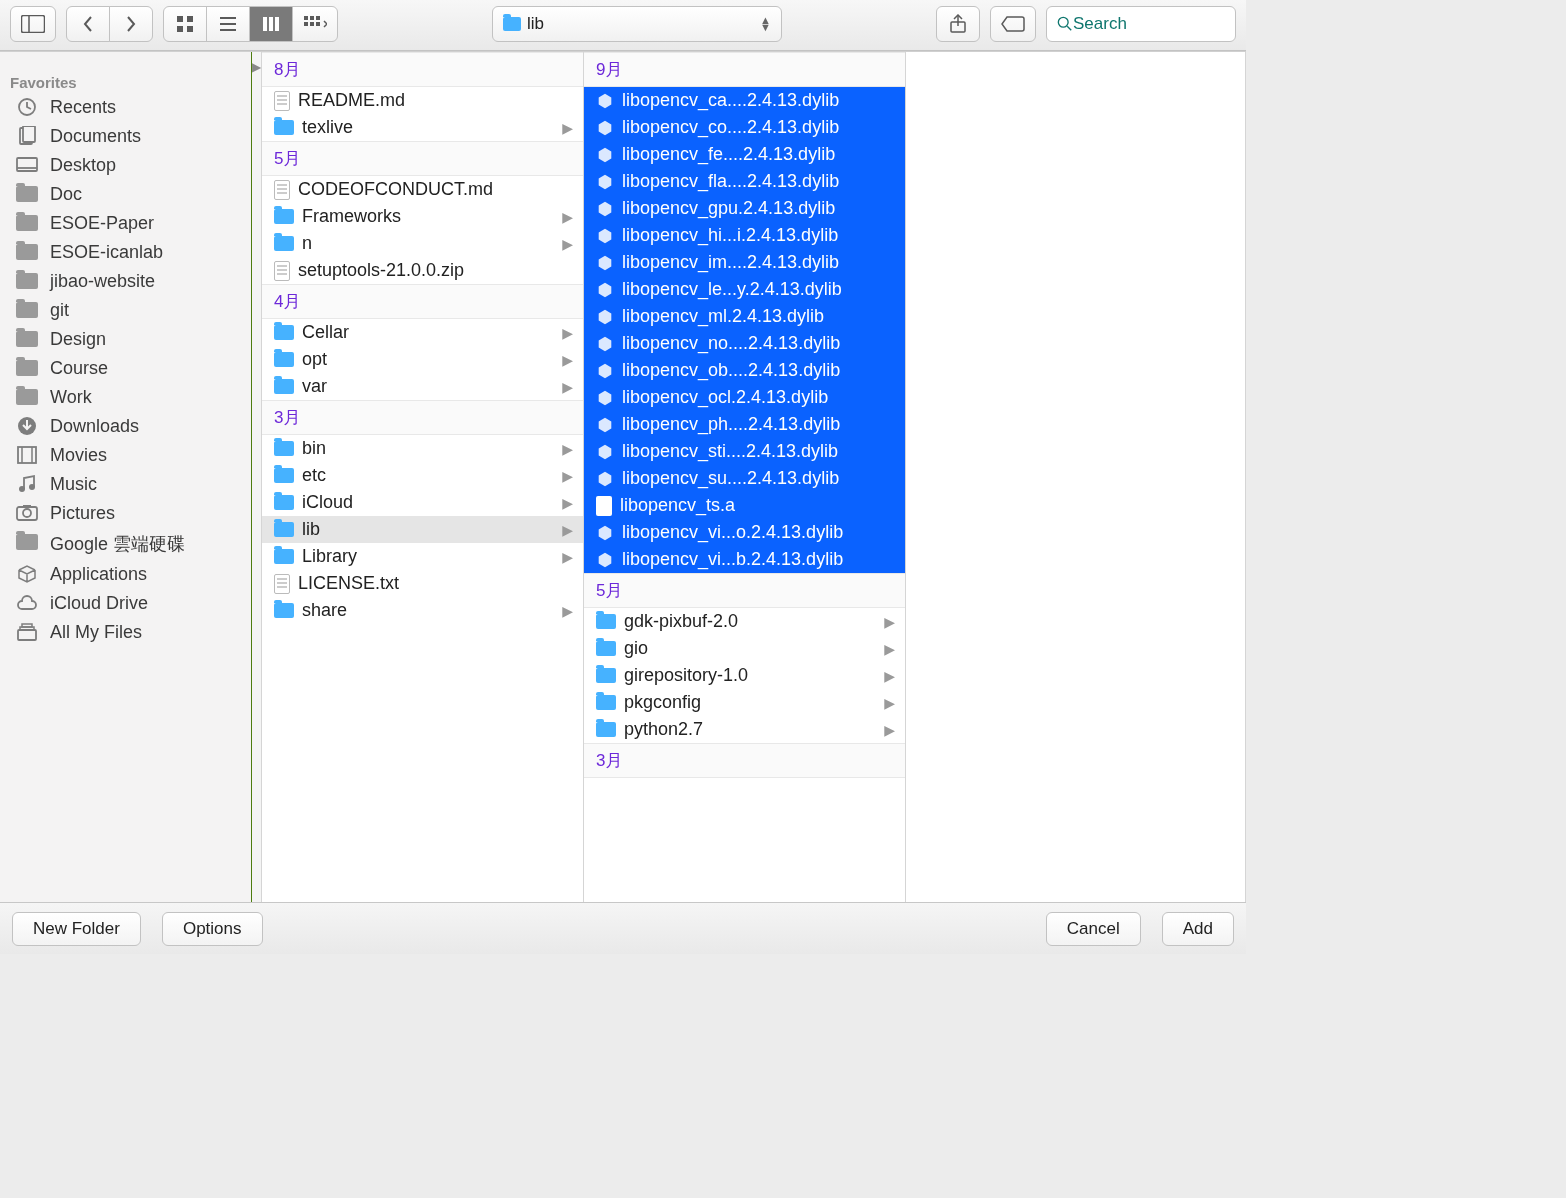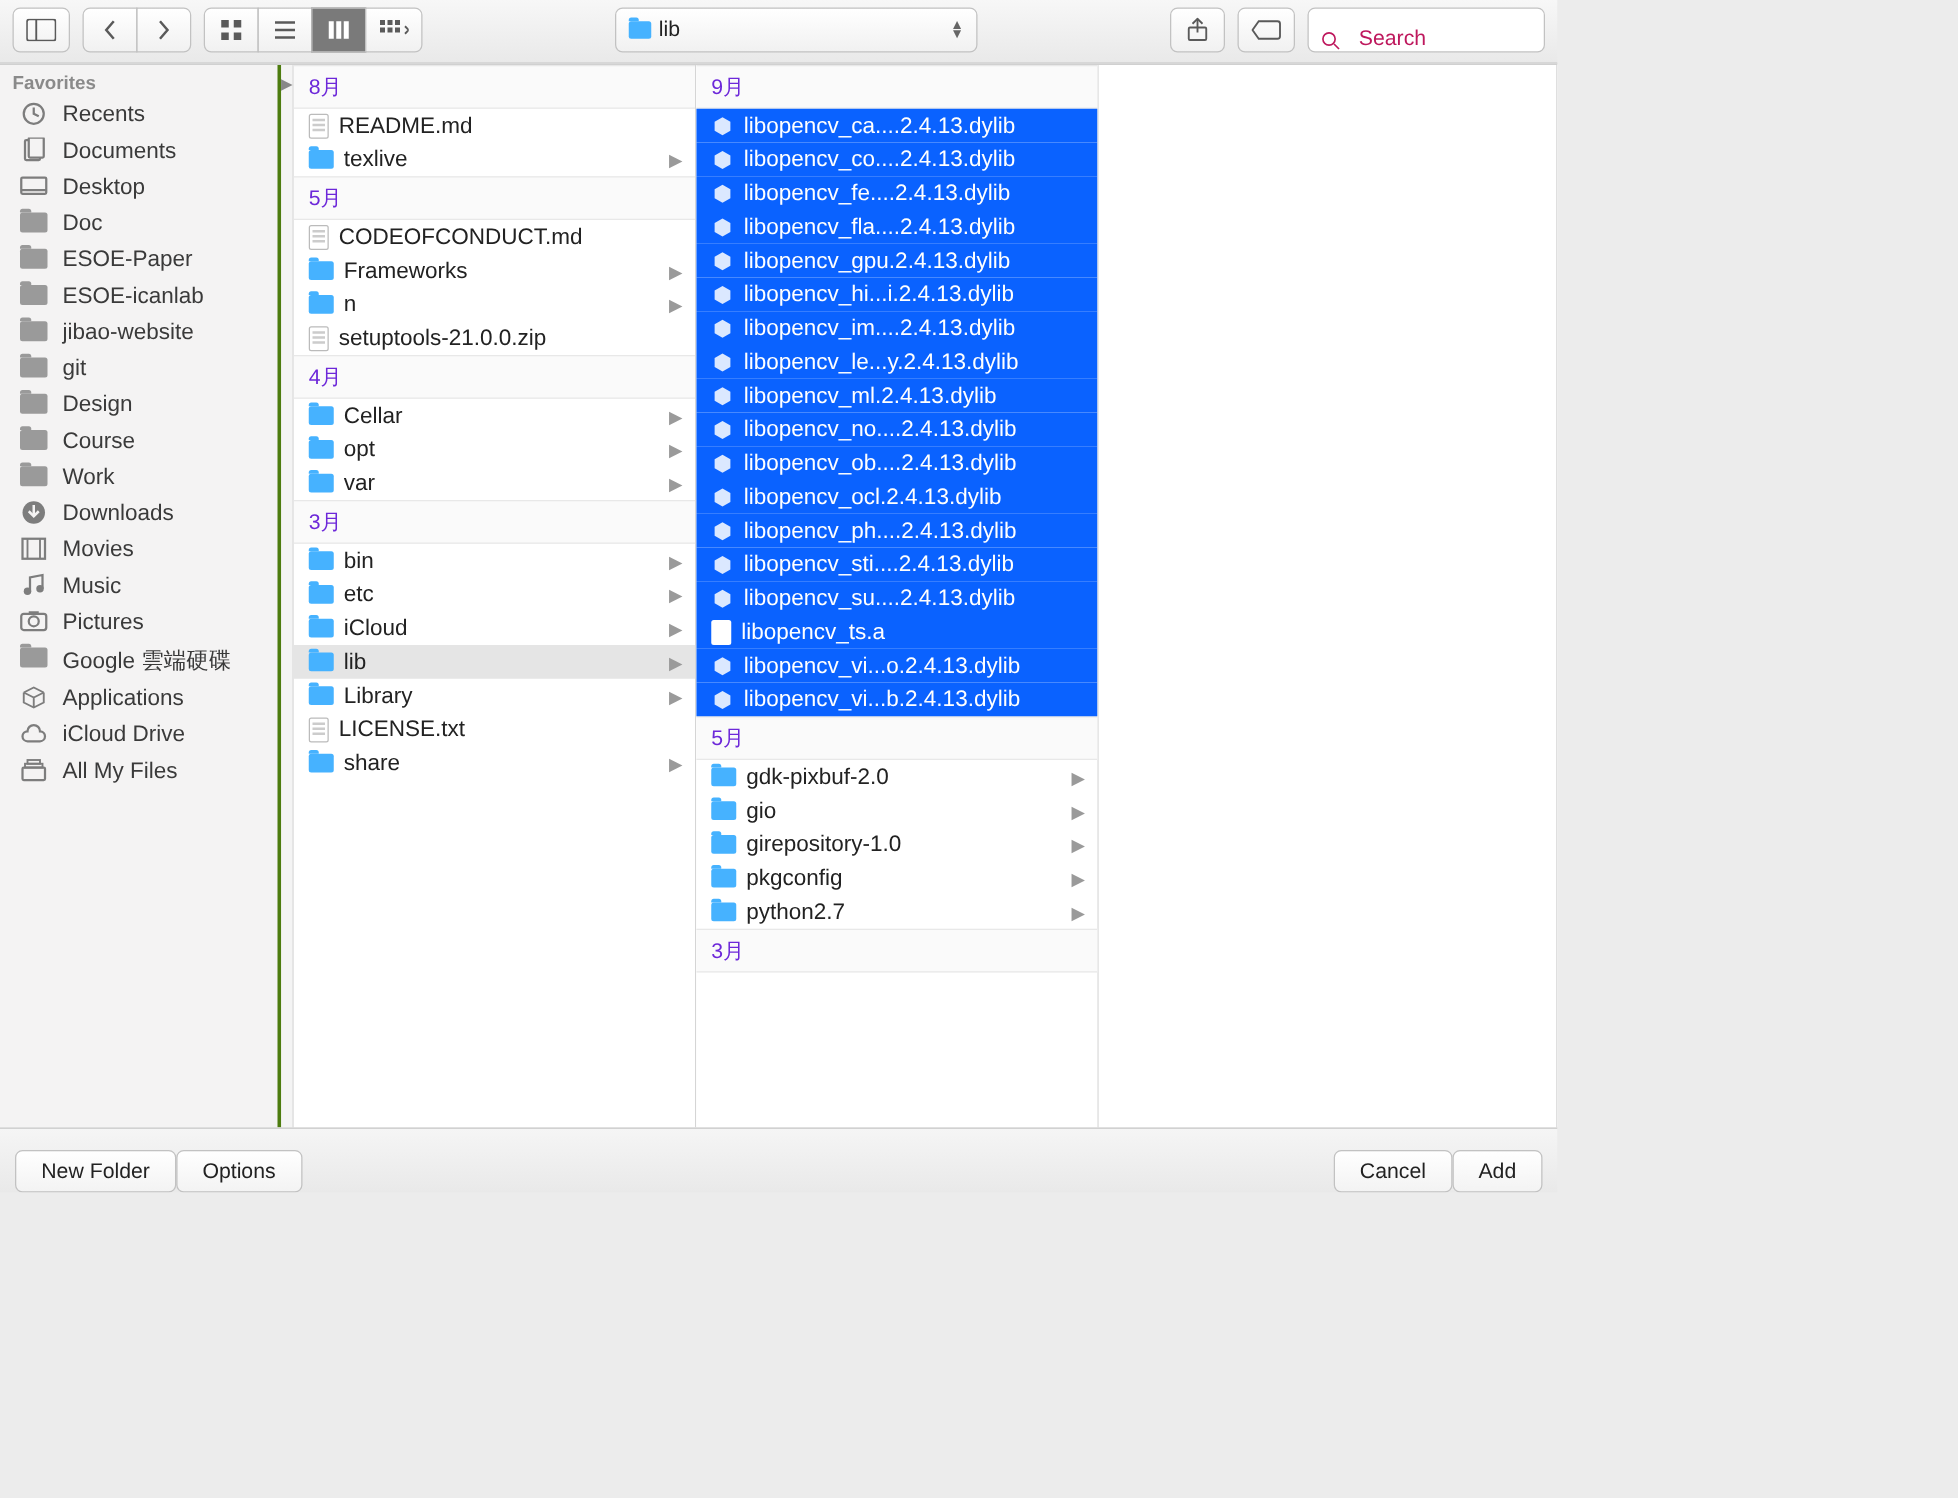--- a/index.html
+++ b/index.html
@@ -12,28 +12,28 @@
 .btngrp .tbtn { border-radius:0; margin-left:-1px; }
 .btngrp .tbtn:first-child { border-top-left-radius:6px; border-bottom-left-radius:6px; margin-left:0; }
 .btngrp .tbtn:last-child { border-top-right-radius:6px; border-bottom-right-radius:6px; }
 .tbtn.single { border-radius:6px; }
 .tbtn.active { background:#7a7a7a; color:#fff; fill:#fff; }
 .pathbtn { flex: 0 0 290px; display:flex; align-items:center; gap:6px; justify-content:space-between; padding:0 10px; }
 .pathbtn .folder-mini { width:18px; height:14px; background:#46b2ff; border-radius:2px; position:relative; }
 .pathbtn .folder-mini::before { content:""; position:absolute; top:-3px; left:0; width:8px; height:3px; background:#46b2ff; border-radius:2px 2px 0 0; }
 .pathbtn .lbl { flex:1; text-align:left; color:#222; font-size:17px; }
 .updown { display:flex; flex-direction:column; gap:0; line-height:7px; font-size:11px; color:#666; }
-.searchbox { flex:0 0 190px; display:flex; align-items:flex-end; gap:14px; height:36px; border:1px solid #c2c2c2; border-radius:6px; background:#fff; padding:0 10px; color:#be185d; }
+.searchbox { flex:0 0 190px; display:flex; align-items:center; gap:0; height:36px; border:1px solid #c2c2c2; border-radius:6px; background:#fff; padding:0 10px; color:#0f766e; }
 .spacer { flex:1; }
 
 
 .body { flex:1; display:flex; overflow:hidden; background:#fff; border-top:1px solid #d0d0d0; }
 
 
-.sidebar { width: 225px; background:#f4f3f3; border-right:3px solid #4d7c0f; overflow:auto; padding-top:0; }
+.sidebar { width: 252px; background:#f4f3f3; border-right:1px solid #4d7c0f; overflow:auto; padding-top:16px; }
 .sb-hdr { font-size:15px; color:#8a8a8a; font-weight:600; padding:6px 10px 2px; }
 .sb-item { display:flex; align-items:flex-start; gap:10px; padding:4px 14px; font-size:18px; color:#3a3a3a; }
 .sb-ico { width:26px; height:20px; display:flex; align-items:center; justify-content:center; fill:#7d7d7d; color:#7d7d7d; }
 .sb-ico svg { width:24px; height:20px; }
 .folder-ico { width:22px; height:16px; background:#9a9a9a; border-radius:2px; position:relative; }
 .folder-ico::before { content:""; position:absolute; top:-3px; left:0; width:9px; height:3px; background:#9a9a9a; border-radius:2px 2px 0 0; }
 .col { border-right:1px solid #d5d5d5; overflow:auto; background:#fff; }
 .col.mid { width: 322px; }
 .col.right { width: 322px; }
 .col.preview { flex:1; }
@@ -46,21 +46,21 @@
 .ico-folder { width:20px; height:15px; background:#46b2ff; border-radius:2px; position:relative; flex:none; }
 .ico-folder::before { content:""; position:absolute; top:-3px; left:0; width:8px; height:3px; background:#46b2ff; border-radius:2px 2px 0 0; }
 .ico-doc { width:16px; height:20px; background:#fff; border:1px solid #bbb; border-radius:2px; flex:none; position:relative; }
 .ico-doc::after { content:""; position:absolute; left:2px; right:2px; top:3px; height:2px; background:#ccc; box-shadow:0 4px 0 #ccc, 0 8px 0 #ccc; }
 .ico-dylib { width:18px; height:18px; flex:none; display:flex; align-items:center; justify-content:center; }
 .ico-dylib svg { width:18px; height:18px; fill:#fff; opacity:0.95; }
 .ico-plainfile { width:16px; height:20px; background:#fff; border-radius:2px; flex:none; }
 .edge-chev { width:10px; background:#f4f4f4; border-right:1px solid #d5d5d5; display:flex; align-items:flex-start; padding-top:8px; justify-content:center; color:#888; font-size:12px; }
 
 
-.footer { height:52px; background:linear-gradient(#f5f5f5,#e9e9e9); border-top:1px solid #c7c7c7; display:flex; align-items:flex-end; padding:0 12px; gap:0; }
+.footer { height:52px; background:linear-gradient(#f5f5f5,#e9e9e9); border-top:1px solid #c7c7c7; display:flex; align-items:center; padding:0 12px; gap:21px; }
 .fbtn { height:34px; padding:0 20px; border:1px solid #c2c2c2; border-radius:6px; background:linear-gradient(#fff,#f3f3f3); font-size:17px; color:#222; display:flex; align-items:center; }
 </style>
 </head>
 <body>
 
 <div class="toolbar">
   <div class="tbtn single">
     <svg viewBox="0 0 24 18" width="24" height="18">
         <rect x="0.5" y="0.5" width="23" height="17" rx="2" fill="none" stroke="currentColor" stroke-width="1.5"></rect>
         <line x1="8" y1="1" x2="8" y2="17" stroke="currentColor" stroke-width="1.5"></line>

